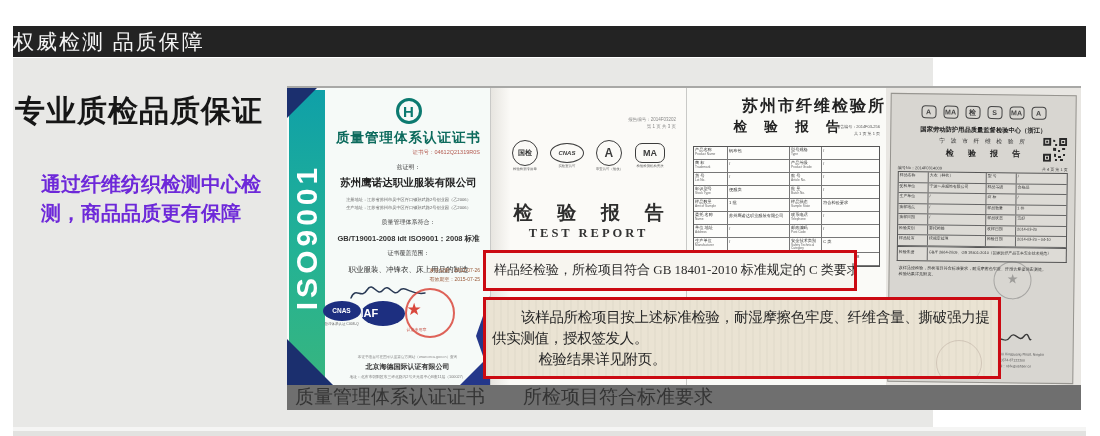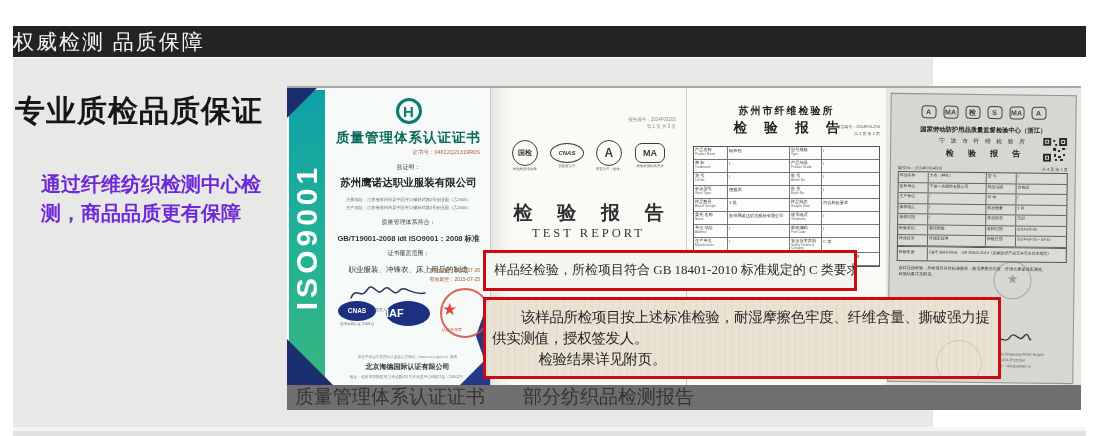--- a/index.html
+++ b/index.html
@@ -55,22 +55,22 @@
   .c1prove { margin-top:7px; font-size:6px; color:#444; }
   .c1company { margin-top:4px; font-size:10.5px; font-weight:bold; color:#222; white-space:nowrap; }
   .c1addr  { margin-top:6px; font-size:4.2px; color:#666; line-height:8px; }
   .c1sys   { margin-top:6px; font-size:6px; color:#444; }
   .c1std   { margin-top:7px; font-size:7.5px; font-weight:bold; color:#333; }
   .c1scopeL{ margin-top:5px; font-size:6px; color:#444; }
   .c1scope { margin-top:7px; font-size:7.5px; color:#333; }
   .c1sig   { margin-top:8px; text-align:left; padding-left:18px; }
   .c1signote { font-size:4px; color:#777; text-align:left; padding-left:34px; }
   .c1dates { position:absolute; right:10px; top:178px; font-size:5px; color:#9a5a3a; text-align:left; line-height:9px; }
-  .c1logos { position:absolute; left:0; right:0; top:200px; display:flex; justify-content:flex-end;
-    align-items:center; gap:10px; }
+  .c1logos { position:absolute; left:0; right:0; top:200px; display:flex; justify-content:center;
+    align-items:center; }
   .cnas { width:38px; height:20px; border-radius:50%; background:#1d2f80; color:#fff;
     font-size:6.5px; font-weight:bold; line-height:20px; }
   .cnas-sub { font-size:3.5px; color:#666; margin-top:1px; }
   .iaf  { width:44px; height:25px; border-radius:50%; background:#1d2f80; color:#fff;
     font-size:11px; font-weight:bold; line-height:25px; }
   .seal { position:relative; width:50px; height:50px; border:2px solid rgba(217,71,60,.85); border-radius:50%; }
   .seal .star { font-size:17px; color:#d9473c; line-height:40px; }
   .seal .stxt { position:absolute; left:0; right:0; bottom:4px; font-size:4px; color:#c6554a; }
   .c1footer { position:absolute; left:42px; right:4px; bottom:6px; text-align:center; }
   .c1note   { font-size:3.6px; color:#888; }
@@ -88,26 +88,26 @@
   .mk-cnas { width:34px; height:20px; border:1.5px solid #3c3c3c; border-radius:50%;
     font-size:6px; line-height:18px; font-weight:bold; font-style:italic; margin-top:3px; }
   .mk-cal  { width:26px; height:26px; border:1.5px solid #3c3c3c; border-radius:50%;
     font-size:12px; line-height:24px; font-weight:bold; }
   .mk-cma  { width:30px; height:20px; border:1.5px solid #3c3c3c; border-radius:7px;
     font-size:9px; line-height:18px; font-weight:bold; margin-top:3px; }
   .c2title { position:absolute; left:0; right:0; top:112px; text-align:center;
     font-family:"Liberation Serif",serif; font-weight:bold; font-size:19px;
     letter-spacing:10px; text-indent:10px; color:#2e2e2e; white-space:nowrap; }
   .c2en { position:absolute; left:0; right:0; top:138px; text-align:center;
-    font-family:"Liberation Serif",serif; font-weight:normal; font-size:12.5px;
+    font-family:"Liberation Serif",serif; font-weight:bold; font-size:12.5px;
     letter-spacing:3px; color:#333; }
 
   
-  .c3org { margin-top:16px; text-align:center; font-family:"Liberation Serif",serif;
-    font-weight:bold; font-size:10px; color:#222; letter-spacing:2px; }
+  .c3org { margin-top:8px; text-align:right; font-family:"Liberation Serif",serif;
+    font-weight:bold; font-size:16px; color:#222; letter-spacing:2px; }
   .c3title { margin-top:1px; text-align:center; font-family:"Liberation Serif",serif;
     font-weight:bold; font-size:13.5px; letter-spacing:7px; text-indent:7px; color:#222; }
   .c3meta { position:absolute; right:6px; top:36px; font-size:4px; color:#555; text-align:right; line-height:6.5px; }
   .c3table { position:absolute; left:6px; right:6px; top:58px; border:1px solid #555; background:#fdfdfb; }
   .c3row { display:grid; grid-template-columns:34px 62px 32px 60px; border-bottom:1px solid #777; min-height:13px; }
   .c3row > div { border-right:1px solid #777; padding:1px; overflow:hidden; }
   .c3row > div:last-child { border-right:none; }
   .cn { font-size:4.2px; color:#333; line-height:4.6px; }
   .en { font-size:3.2px; color:#666; line-height:3.8px; }
   .vv { font-size:4.2px; color:#333; line-height:5px; }
@@ -538,21 +538,21 @@
               <div>Tel：0574-87122200</div>
               <div>E-mail：nbfx@nbfiber.cn</div>
             </div>
           </div>
         </div>
       </div>
 
     </div>
 
     <div class="caption">
-      <span>质量管理体系认证证书</span><span class="gap"></span><span>部分纺织品检测报告</span>
+      <span>质量管理体系认证证书</span><span class="gap"></span><span>所检项目符合标准要求</span>
     </div>
   </div>
 
 </div>
 
 <div class="box1">
   <span>样品经检验，所检项目符合 GB 18401-2010 标准规定的 C 类要求。</span>
 </div>
 <div class="box2">
   <div class="b2l1">该样品所检项目按上述标准检验，耐湿摩擦色牢度、纤维含量、撕破强力提</div>

